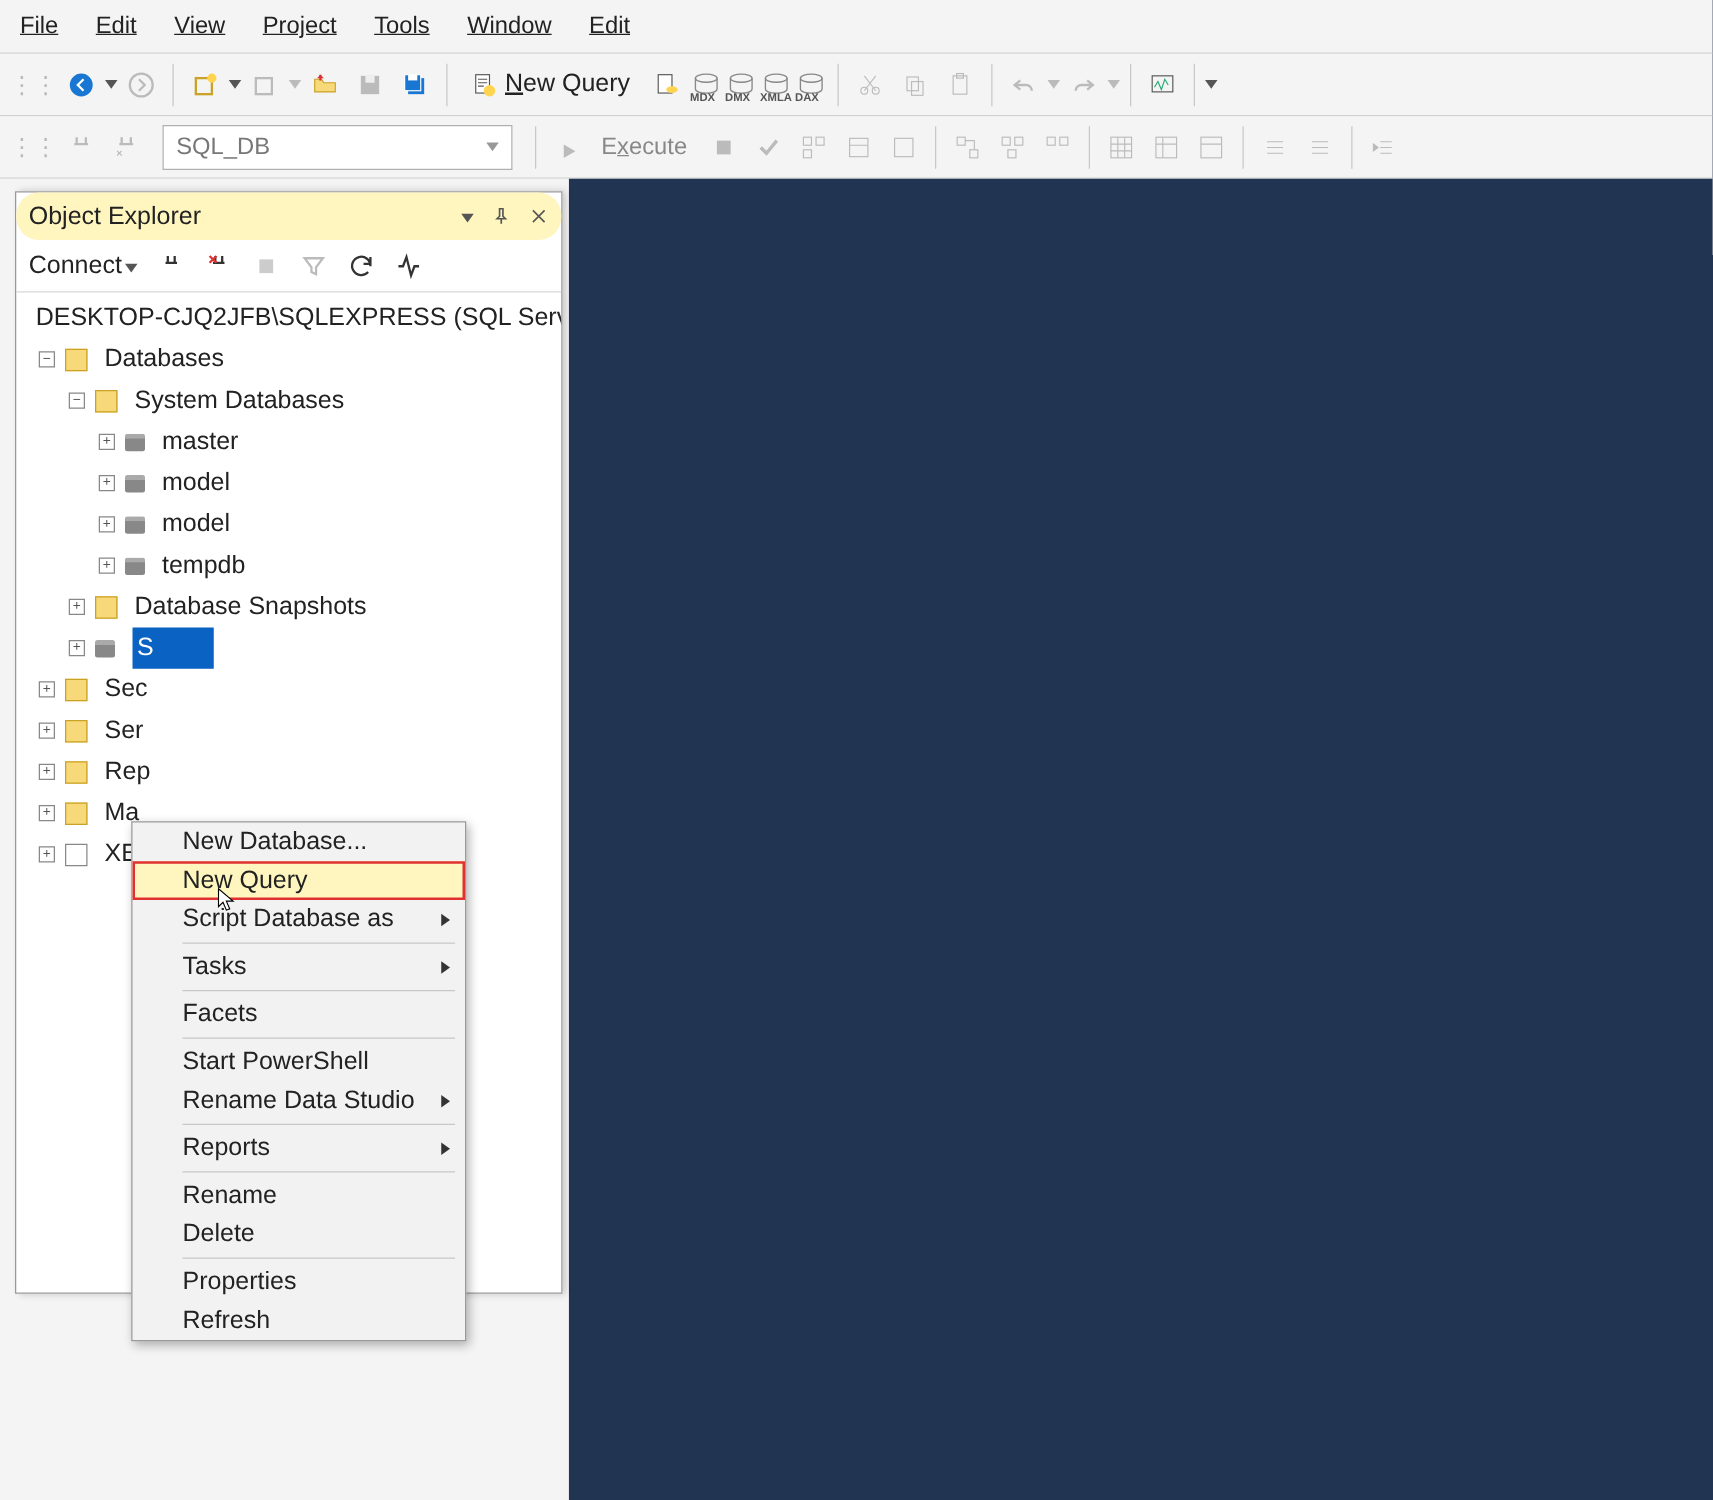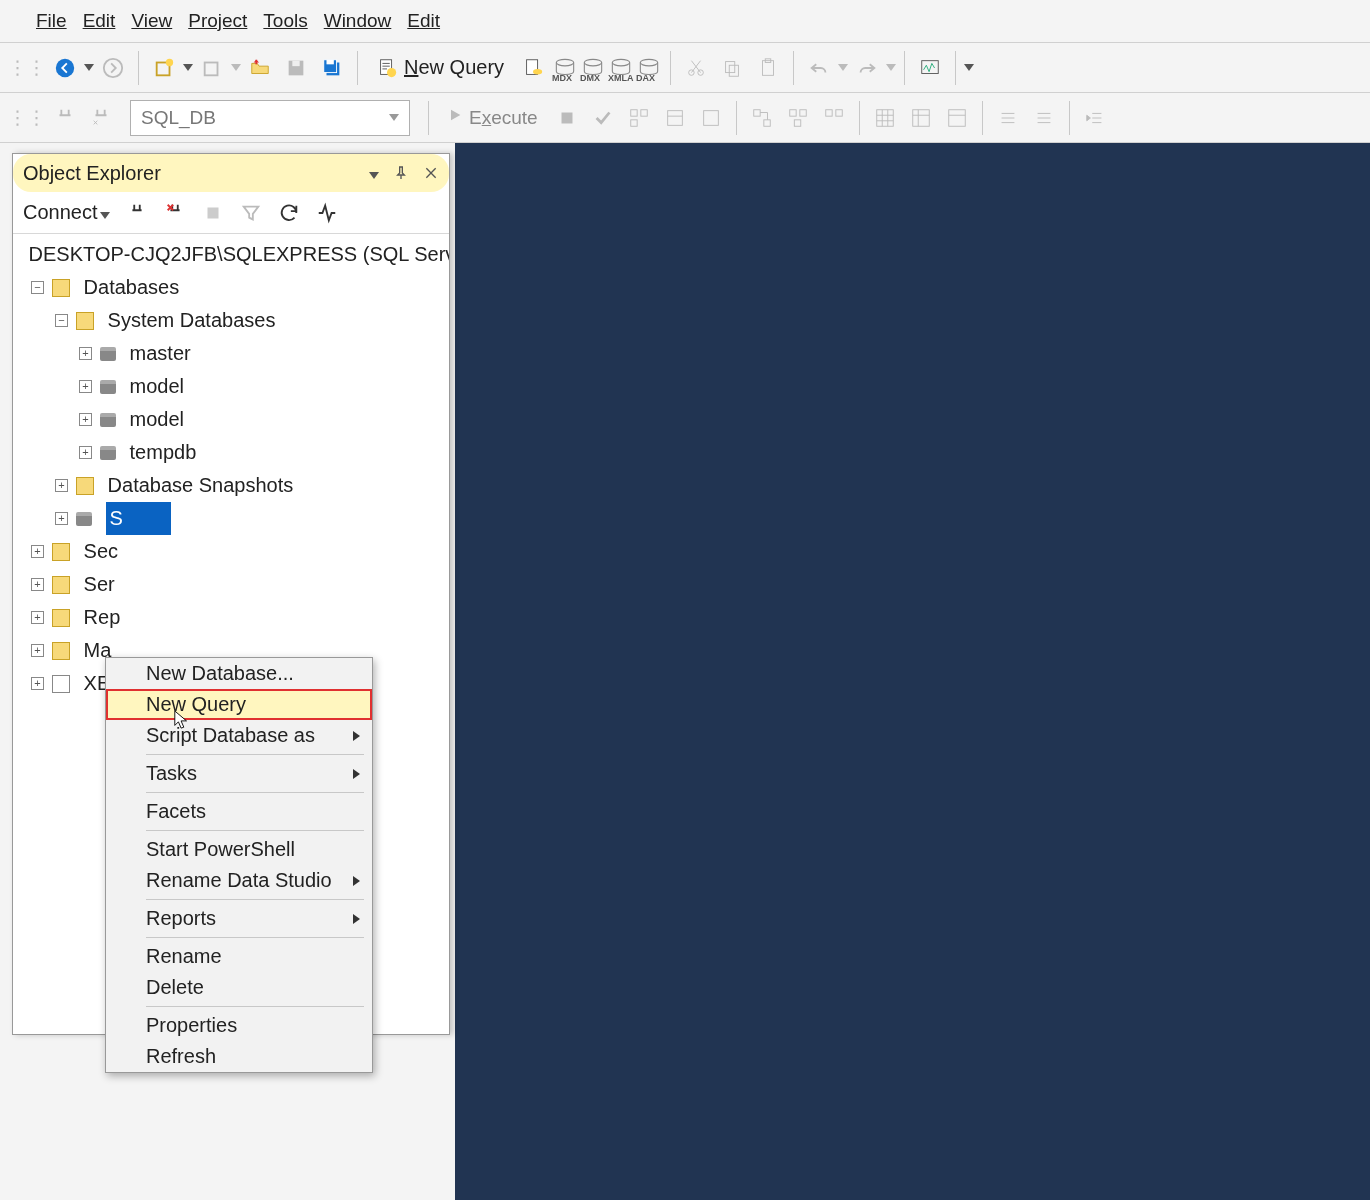--- a/index.html
+++ b/index.html
@@ -1,31 +1,31 @@
 <!DOCTYPE html>
 <html><head>
 <meta charset="utf-8">
 <style>
 * { box-sizing: border-box; margin: 0; padding: 0; font-family: "Segoe UI", Tahoma, sans-serif; }
 body { width: 1370px; height: 1200px; background: #f0f0f0; overflow: hidden; font-size: 19px; color: #222; }
 
-.menubar { display: flex; gap: 16px; padding: 10px 36px; background: #f4f4f4; border-bottom: 1px solid #d0d0d0; }
+.menubar { display: flex; gap: 30px; padding: 10px 16px; background: #f4f4f4; border-bottom: 1px solid #d0d0d0; }
 .menu-item { cursor: default; }
 .menu-item .u { text-decoration: underline; }
 
 .toolbar1, .toolbar2 { display: flex; align-items: center; height: 50px; background: #f4f4f4; border-bottom: 1px solid #d0d0d0; padding: 0 8px; gap: 2px; }
 .tb-sep { width: 1px; height: 34px; background: #c8c8c8; margin: 0 6px; }
 .tb-btn { width: 34px; height: 34px; display: flex; align-items: center; justify-content: center; color: #555; }
 .tb-btn.dis { color: #bbb; }
 .tb-btn svg { width: 22px; height: 22px; }
 .newq { display: flex; align-items: center; gap: 6px; padding: 0 10px; font-size: 20px; }
 .newq .u { text-decoration: underline; }
 
 .db-combo { display: flex; align-items: center; width: 280px; height: 36px; border: 1px solid #b0b0b0; padding: 0 10px; margin: 0 10px; background: #fff; color: #777; justify-content: space-between; }
-.exec { display: flex; align-items: flex-start; gap: 6px; color: #888; padding: 0 10px; }
+.exec { display: flex; align-items: flex-end; gap: 18px; color: #888; padding: 0 10px; }
 
 .workspace { display: flex; height: calc(100% - 140px); }
 .content { flex: 1; background: #213452; }
 .oe-wrap { position: relative; width: 455px; padding: 10px 0 0 12px; background: #f4f4f4; }
 
 .oe { width: 438px; background: #fff; border: 1px solid #999; box-shadow: 3px 0 6px rgba(0,0,0,0.2); height: 882px; }
 .oe-title { display: flex; align-items: center; justify-content: space-between; background: #fff6bf; padding: 4px 10px; height: 38px; border-radius: 18px; }
 .oe-title span.t { font-size: 20px; }
 .oe-title .icons { display: flex; gap: 14px; align-items: center; color: #555; }
 .oe-title .icons svg { width: 16px; height: 16px; }

